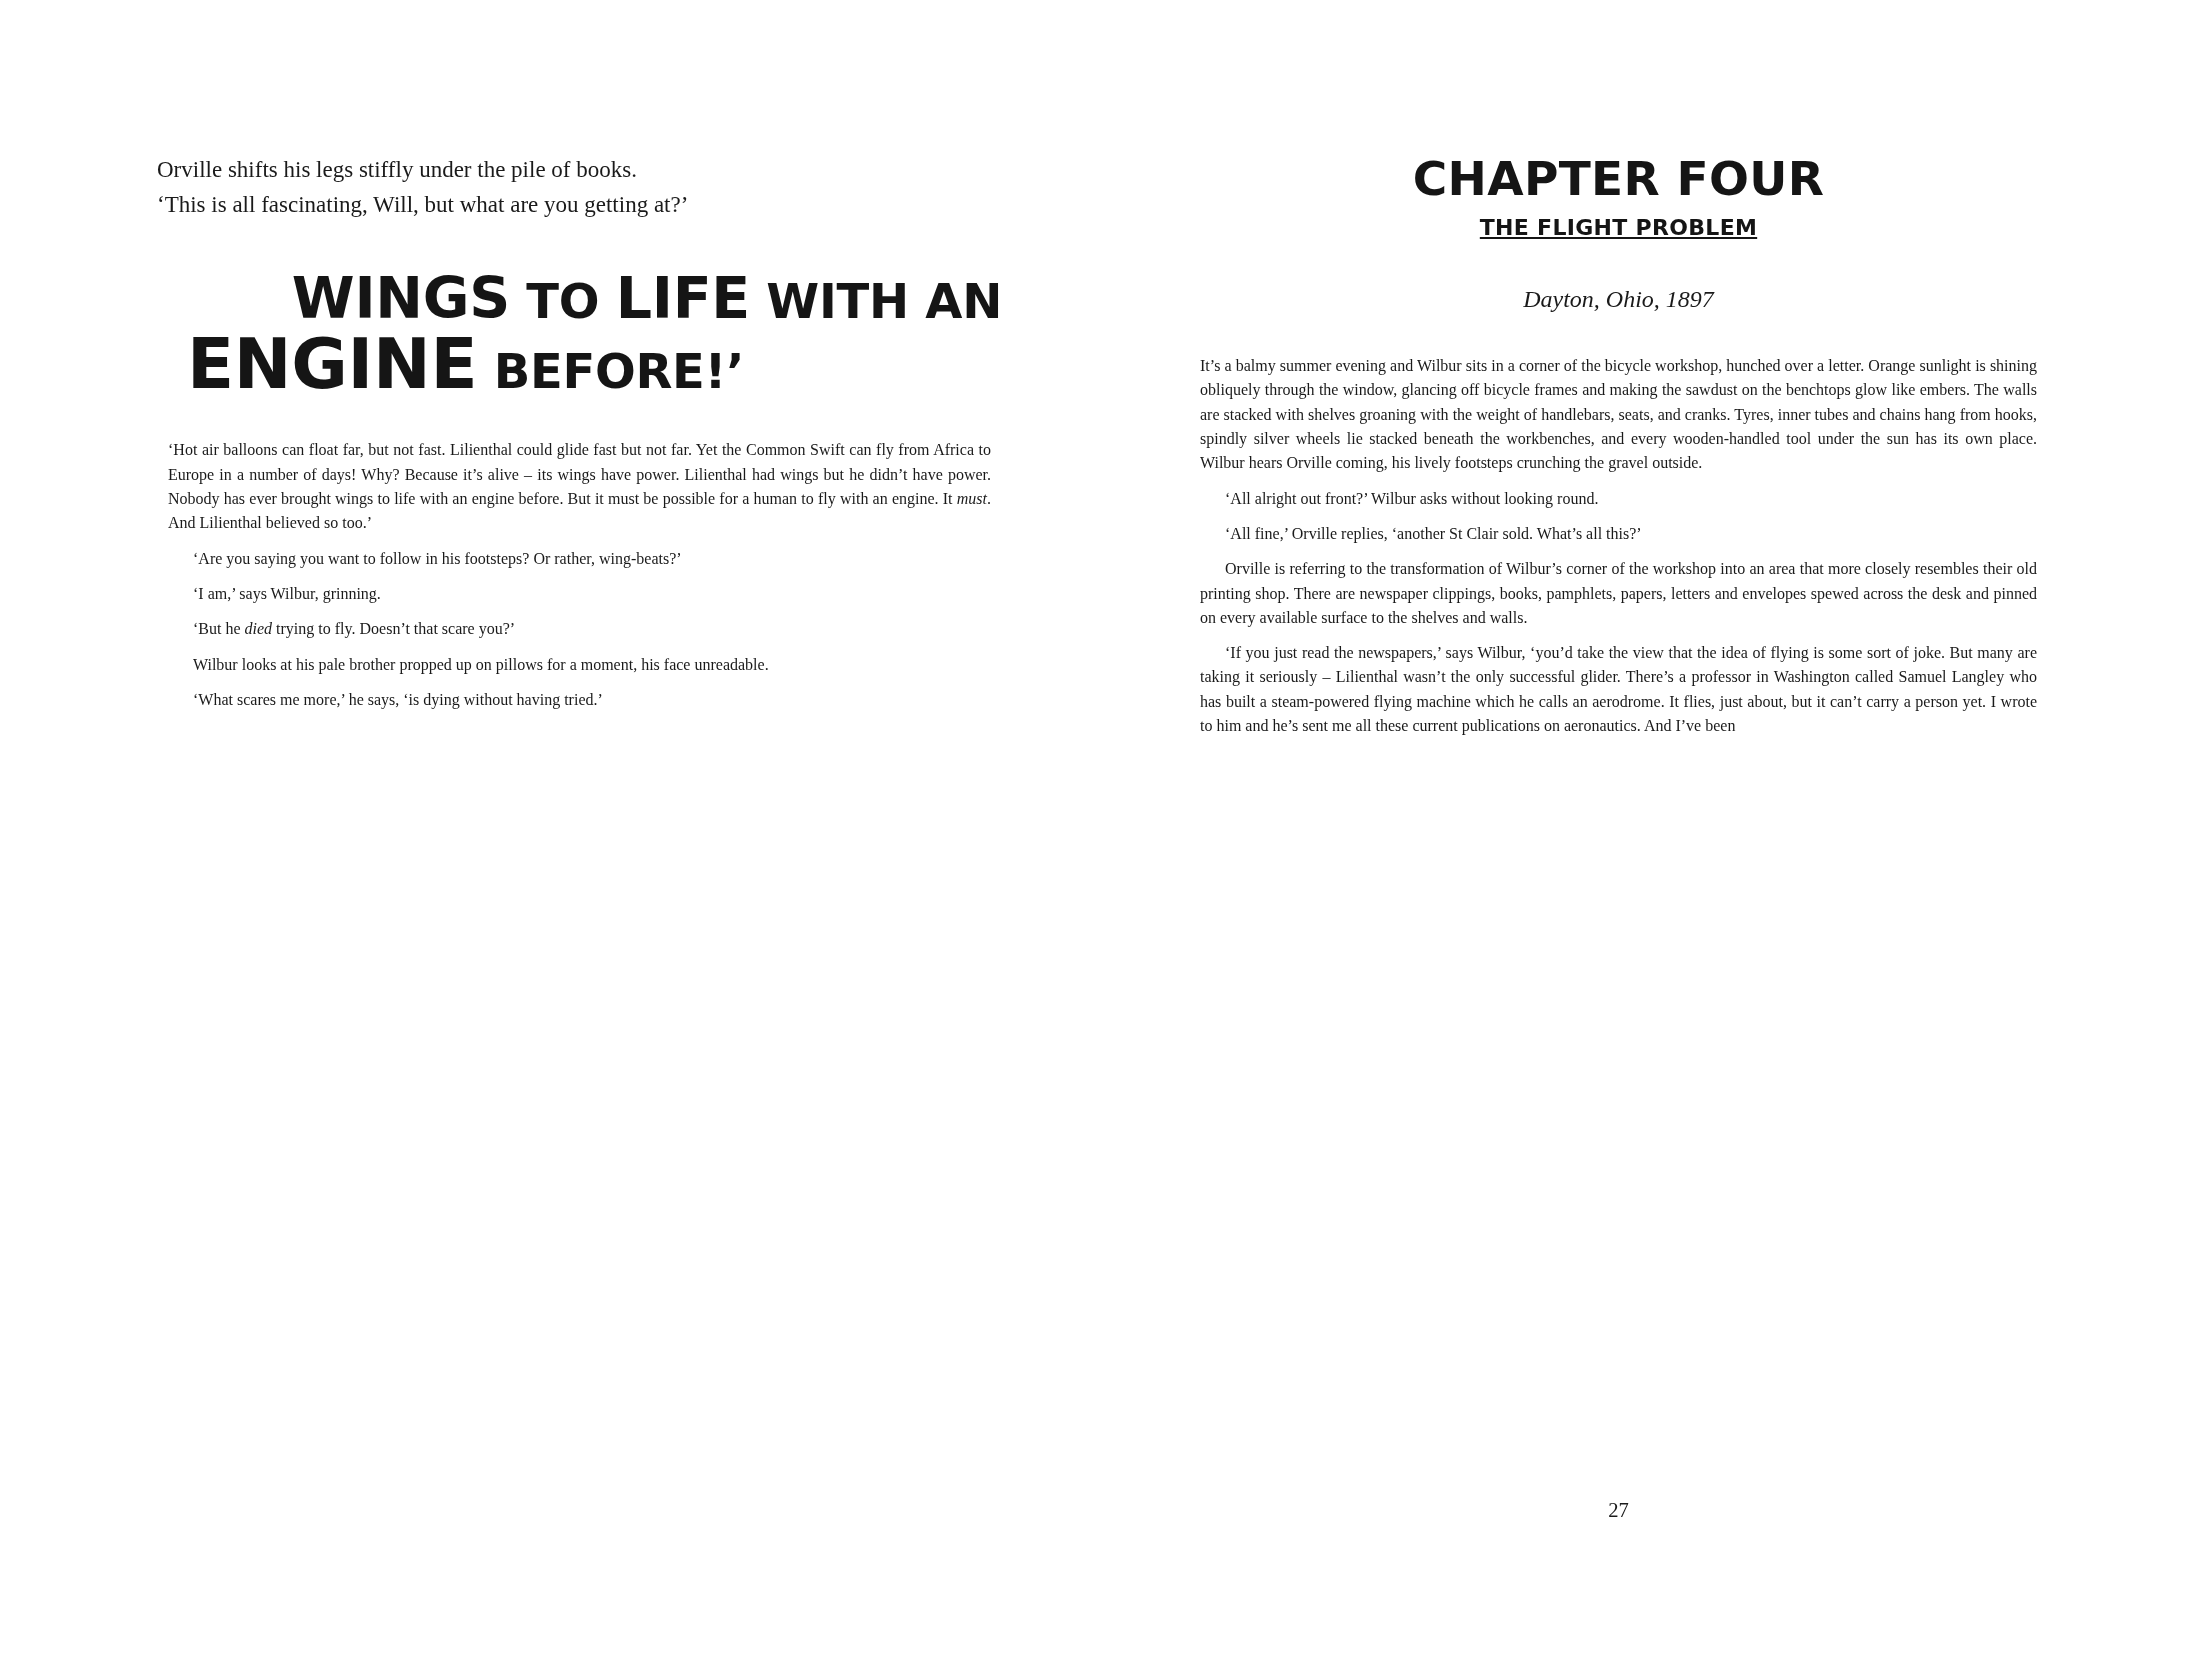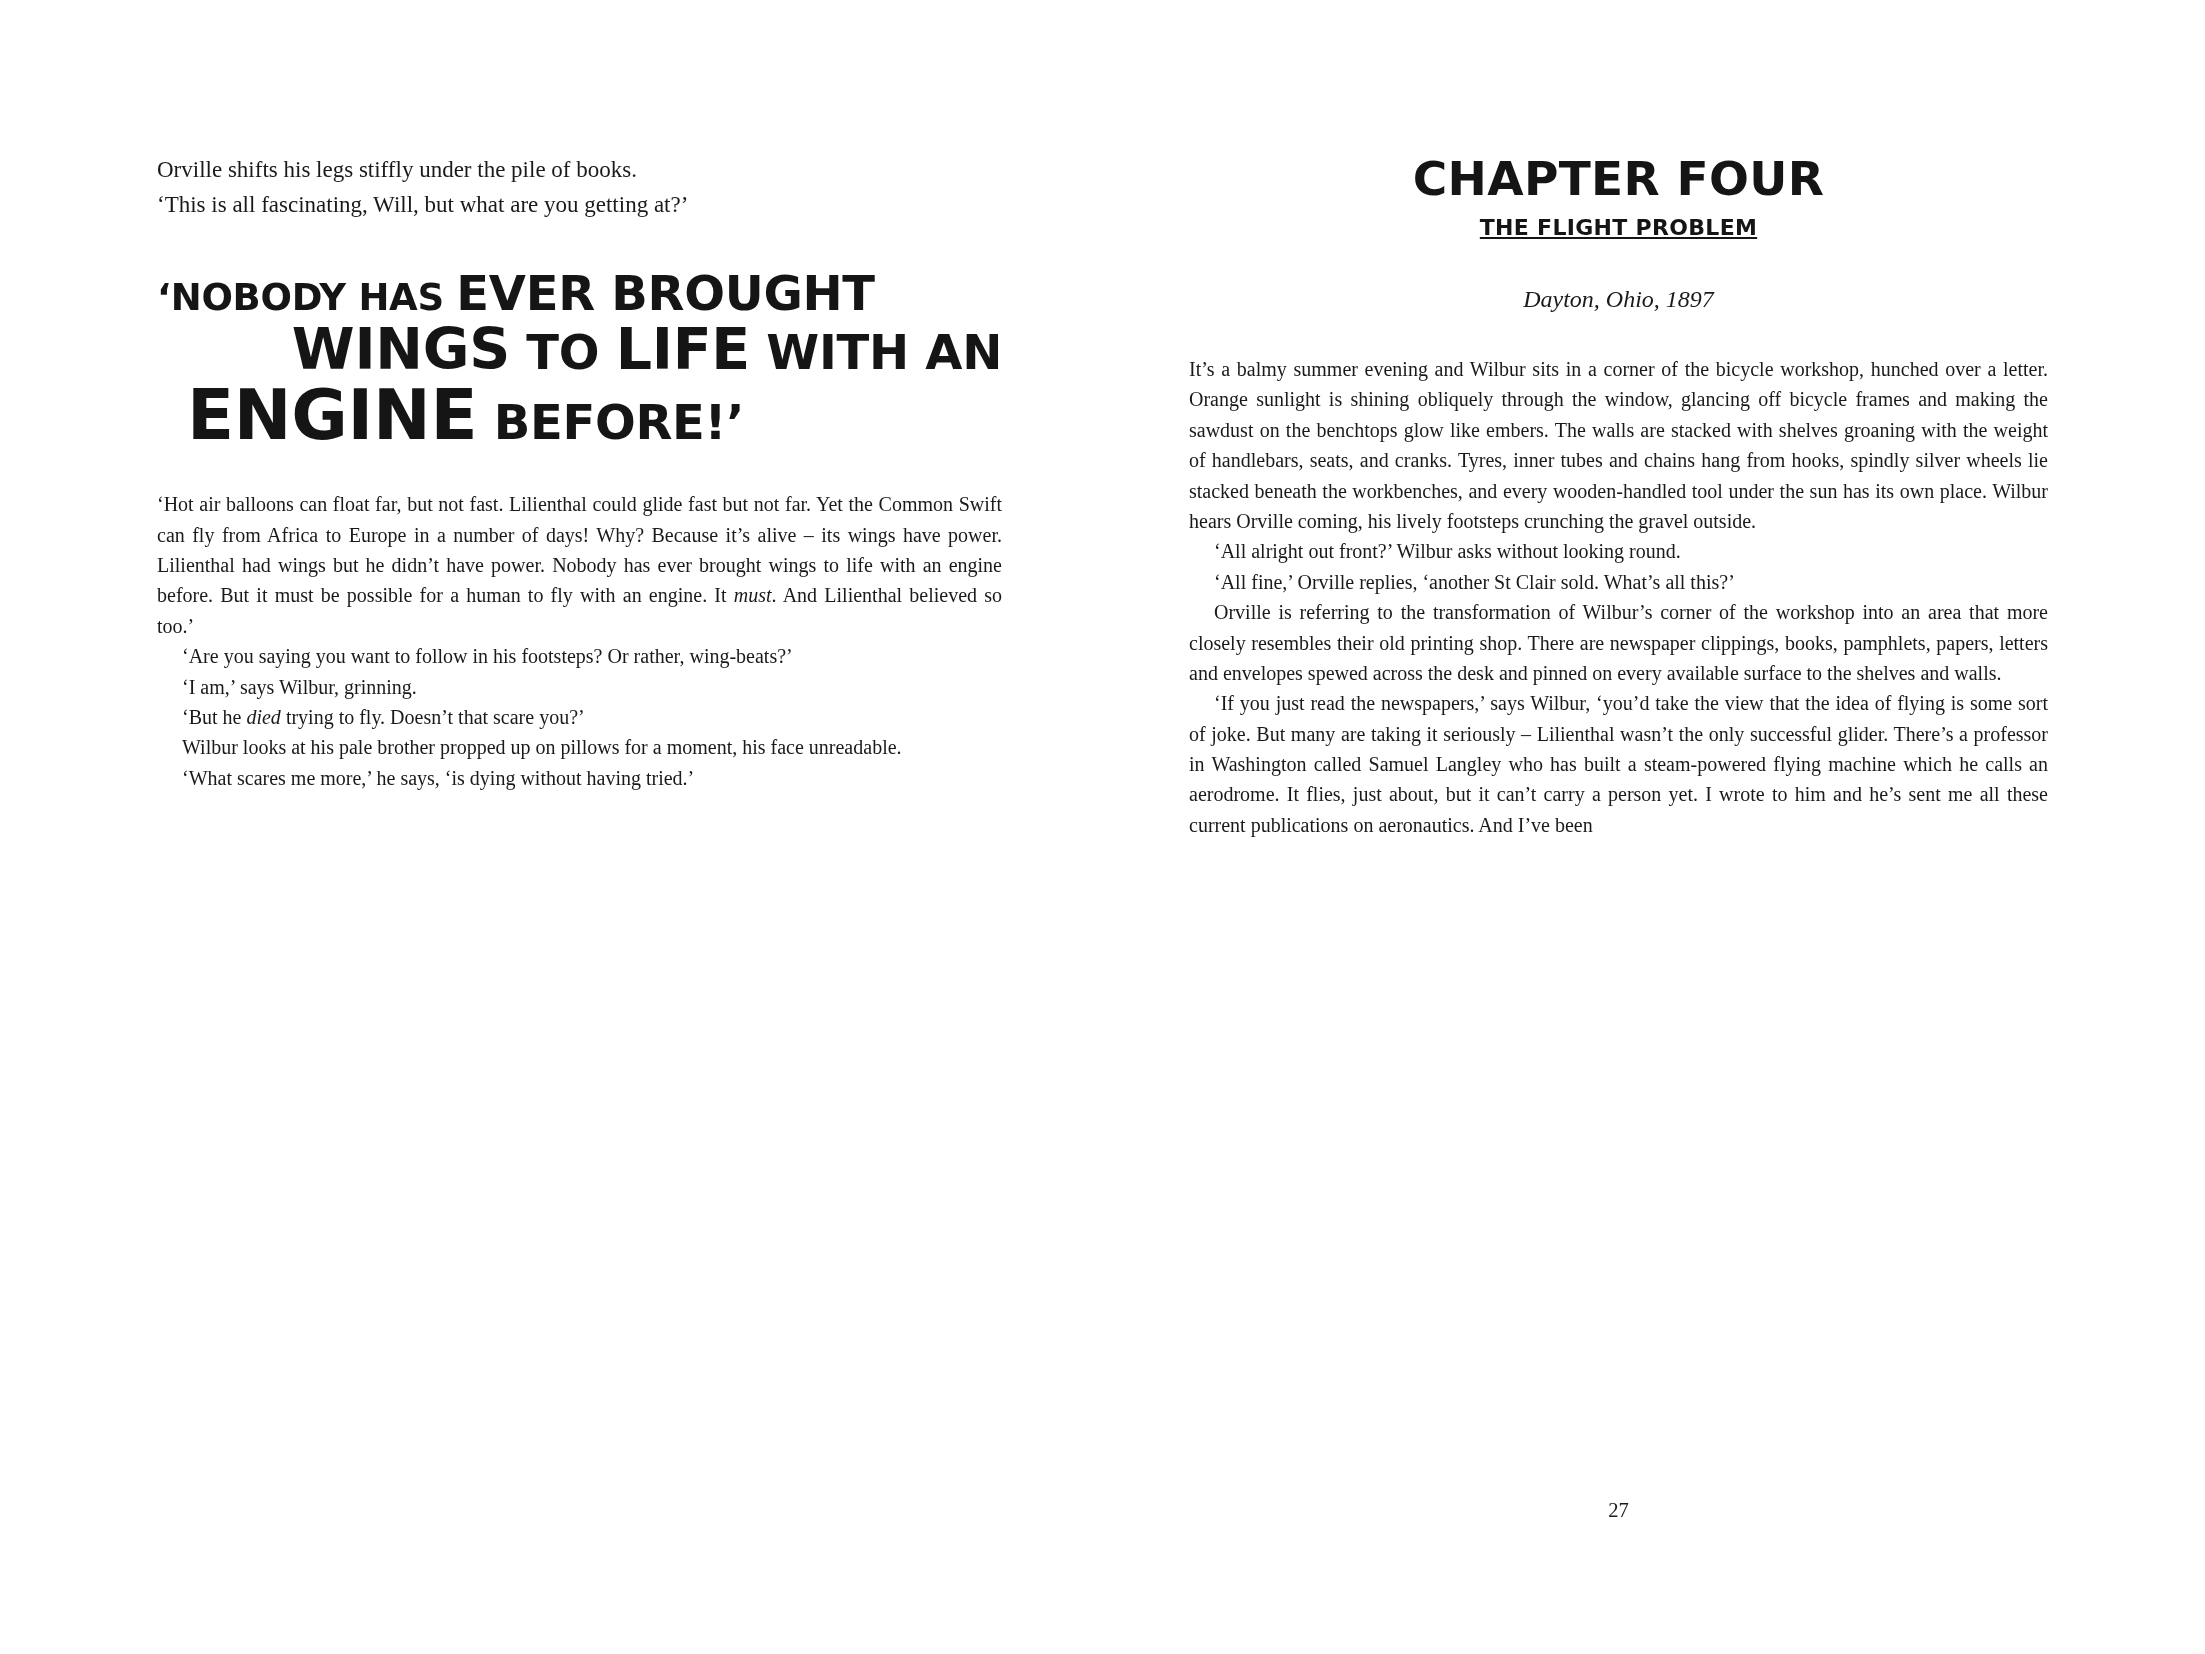--- a/index.html
+++ b/index.html
@@ -57,24 +57,24 @@
   .pq-line-1 { text-align: left; }
   .pq-line-2 { text-align: right; padding-left: 6.7px; }
   .pq-line-3 { text-align: left; padding-left: 30px; }
 
   .sm  { font-size: 37px; }
   .md  { font-size: 48px; }
   .lg  { font-size: 57px; }
   .xl  { font-size: 69px; }
 
   .body-p {
-    font-size: 20px;
+    font-size: 16px;
     line-height: 1.52;
     text-align: justify;
-    margin: 0;
+    margin: 11px;
   }
   .body-p.first { text-indent: 0; }
   .body-p.ind { text-indent: 25px; }
 
   
   .chapter-head {
     font-family: "DejaVu Sans", sans-serif;
     font-weight: bold;
     text-align: center;
     color: #151515;
@@ -114,21 +114,20 @@
 <div class="spread">
 
   <div class="page page-left">
 
     <div>
       <div class="intro-line">Orville shifts his legs stiffly under the pile of books.</div>
       <div class="intro-line">‘This is all fascinating, Will, but what are you getting at?’</div>
     </div>
 
     <div class="pullquote">
-      <span class="pq-line pq-line-1"><span class="sm">‘NOBODY HAS </span><span class="md">EVER BROUGHT</span></span>
       <span class="pq-line pq-line-2"><span class="lg">WINGS</span><span class="md"> TO </span><span class="lg">LIFE</span><span class="md"> WITH AN</span></span>
       <span class="pq-line pq-line-3"><span class="xl">ENGINE</span><span class="md"> BEFORE!’</span></span>
     </div>
 
     <div>
       <p class="body-p first">‘Hot air balloons can float far, but not fast. Lilienthal could glide fast but not far. Yet the Common Swift can fly from Africa to Europe in a number of days! Why? Because it’s alive – its wings have power. Lilienthal had wings but he didn’t have power. Nobody has ever brought wings to life with an engine before. But it must be possible for a human to fly with an engine. It <em class="it">must</em>. And Lilienthal believed so too.’</p>
       <p class="body-p ind">‘Are you saying you want to follow in his footsteps? Or rather, wing-beats?’</p>
       <p class="body-p ind">‘I am,’ says Wilbur, grinning.</p>
       <p class="body-p ind">‘But he <em class="it">died</em> trying to fly. Doesn’t that scare you?’</p>
       <p class="body-p ind">Wilbur looks at his pale brother propped up on pillows for a moment, his face unreadable.</p>

